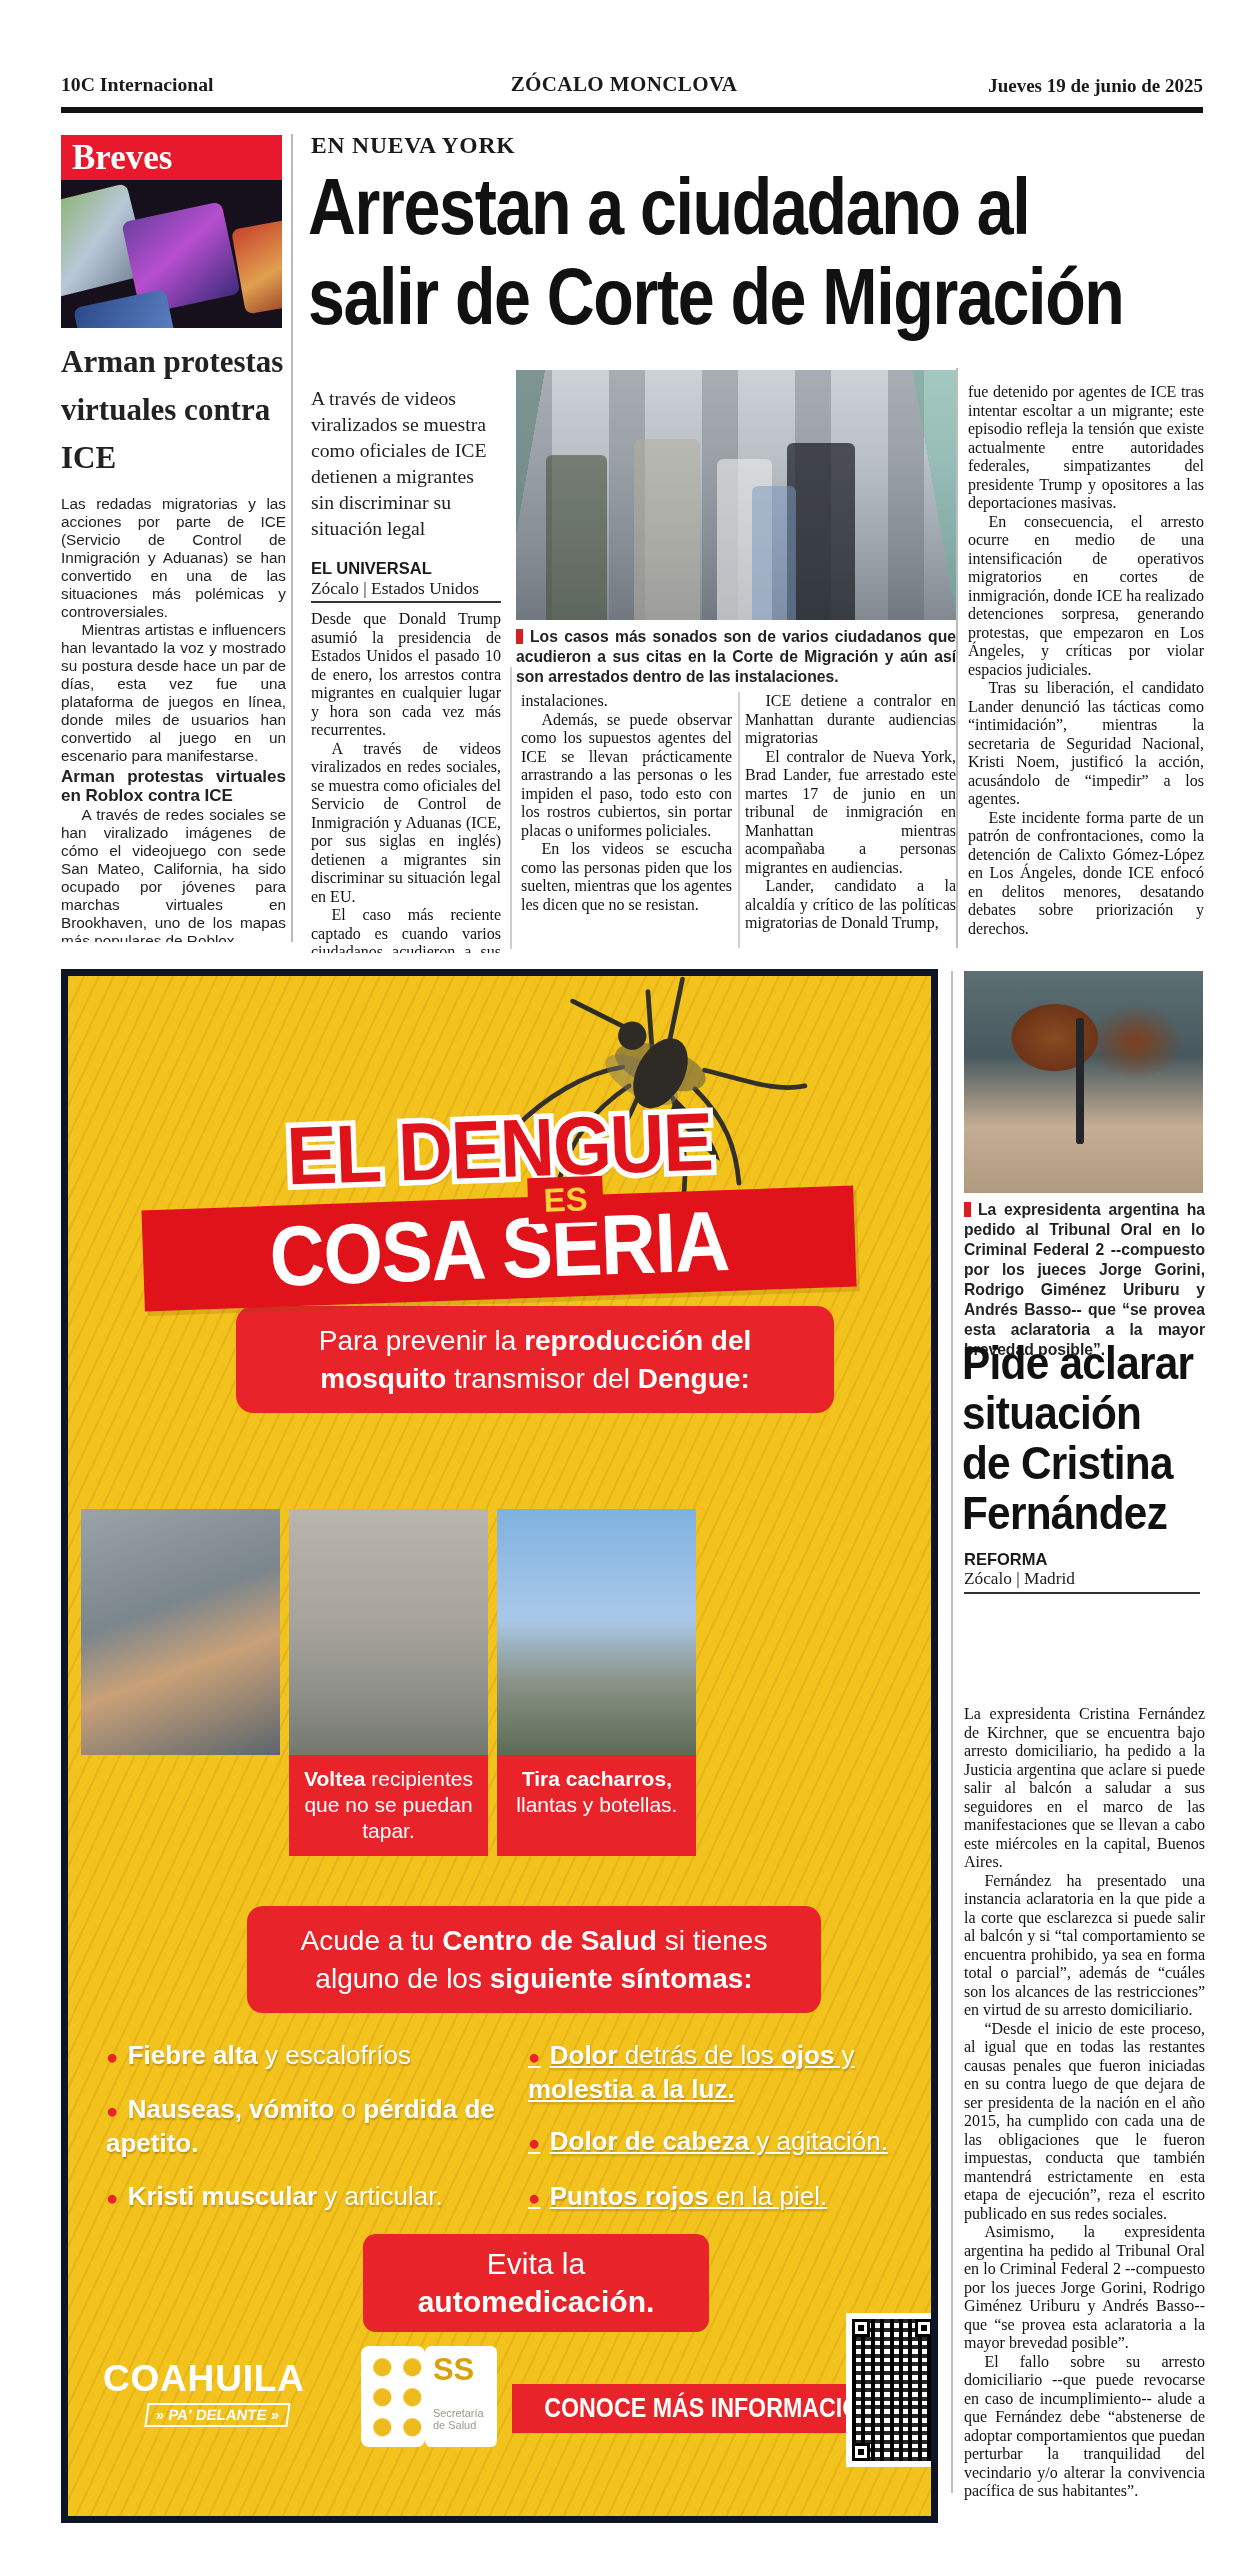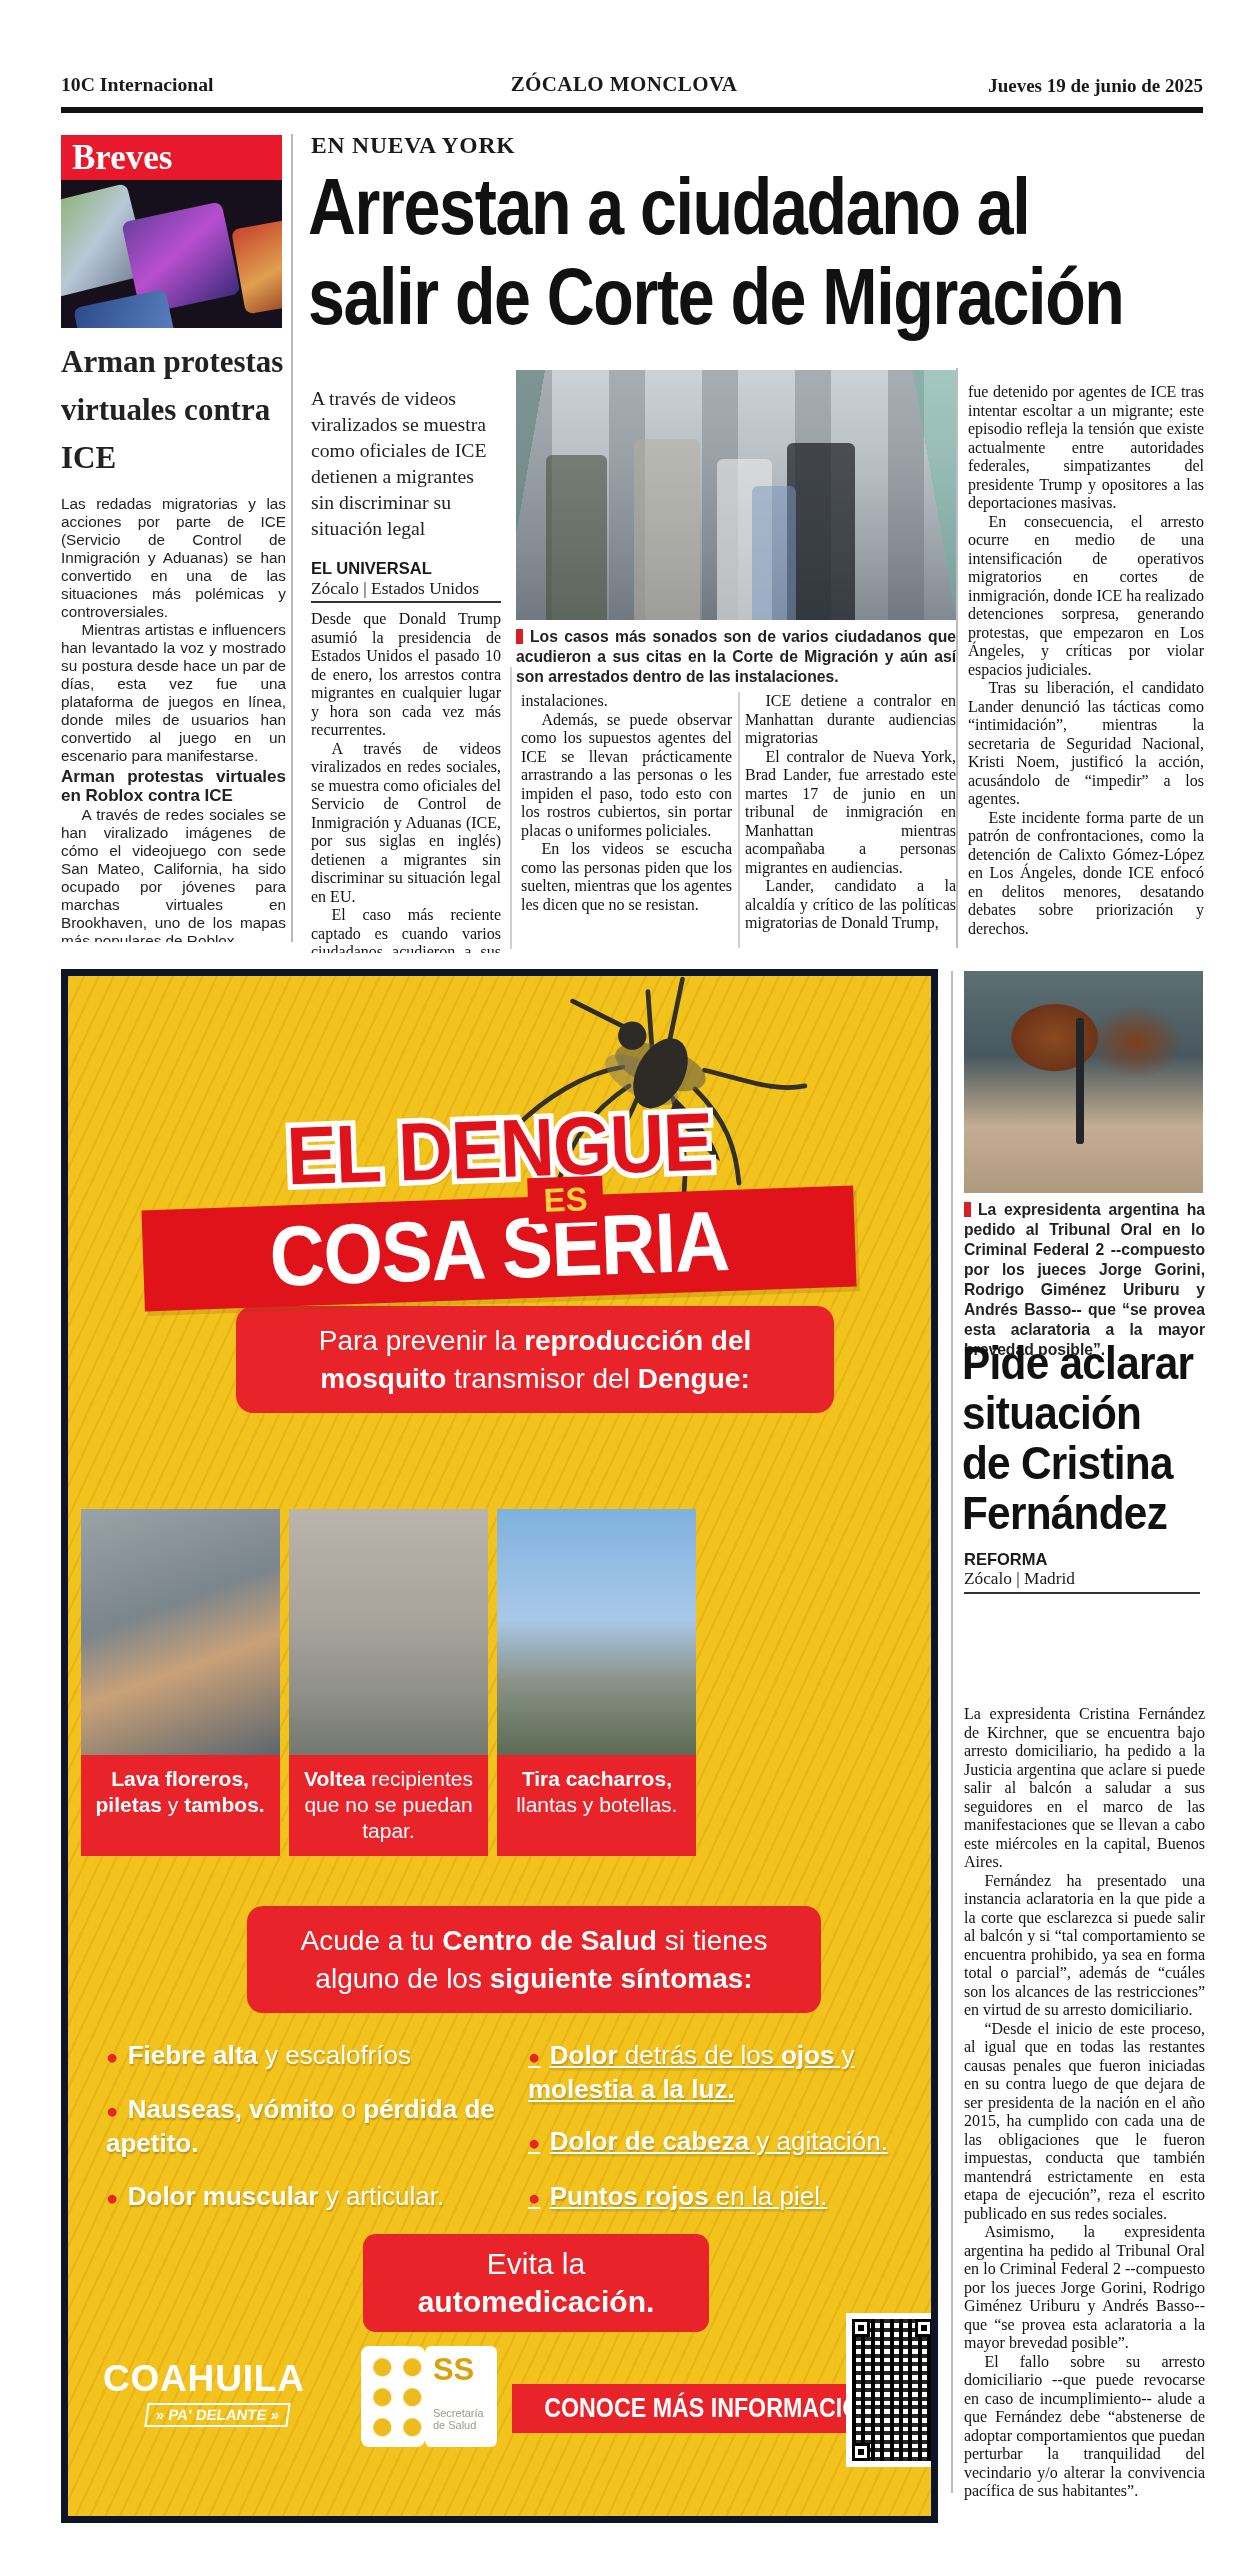--- a/index.html
+++ b/index.html
@@ -228,38 +228,37 @@
   <div class="rel es-box">ES</div>
   <div class="rel cosa-box">
     <span>COSA SERIA</span>
   </div>
 
   <div class="rel prevent-box red-round" style="border-radius:17.3px;">Para prevenir la <b>reproducción del mosquito</b> transmisor del <b>Dengue:</b></div>
 
   <div class="rel tiles">
     <div class="tile">
       <div class="tile-photo tp1"></div>
-      <div class="tile-label"><b>Lava floreros,</b> <b>piletas</b> y <b>tambos.</b></div>
     </div>
     <div class="tile">
       <div class="tile-photo tp3"></div>
       <div class="tile-label"><b>Voltea</b> recipientes que no se puedan tapar.</div>
     </div>
     <div class="tile">
       <div class="tile-photo tp4"></div>
       <div class="tile-label"><b>Tira cacharros,</b> llantas y botellas.</div>
     </div>
   </div>
 
   <div class="rel red-round acude">Acude a tu <b>Centro de Salud</b> si tienes alguno de los <b>siguiente síntomas:</b></div>
 
   <div class="rel symptoms sym-left">
       <p><b>Fiebre alta</b> y escalofríos</p>
       <p><b>Nauseas, vómito</b> o <b>pérdida de apetito.</b></p>
-      <p><b>Dolor muscular</b> y articular.</p>
+      <p><b>Kristi muscular</b> y articular.</p>
     </div>
   <div class="rel symptoms sym-right">
       <p><b>Dolor</b> detrás de los <b>ojos</b> y <b>molestia a la luz.</b></p>
       <p><b>Dolor de cabeza</b> y agitación.</p>
       <p><b>Puntos rojos</b> en la piel.</p>
     </div>
 
   <div class="rel red-round evita">Evita la <b>automedicación.</b></div>
 
   <div class="rel coahuila">

